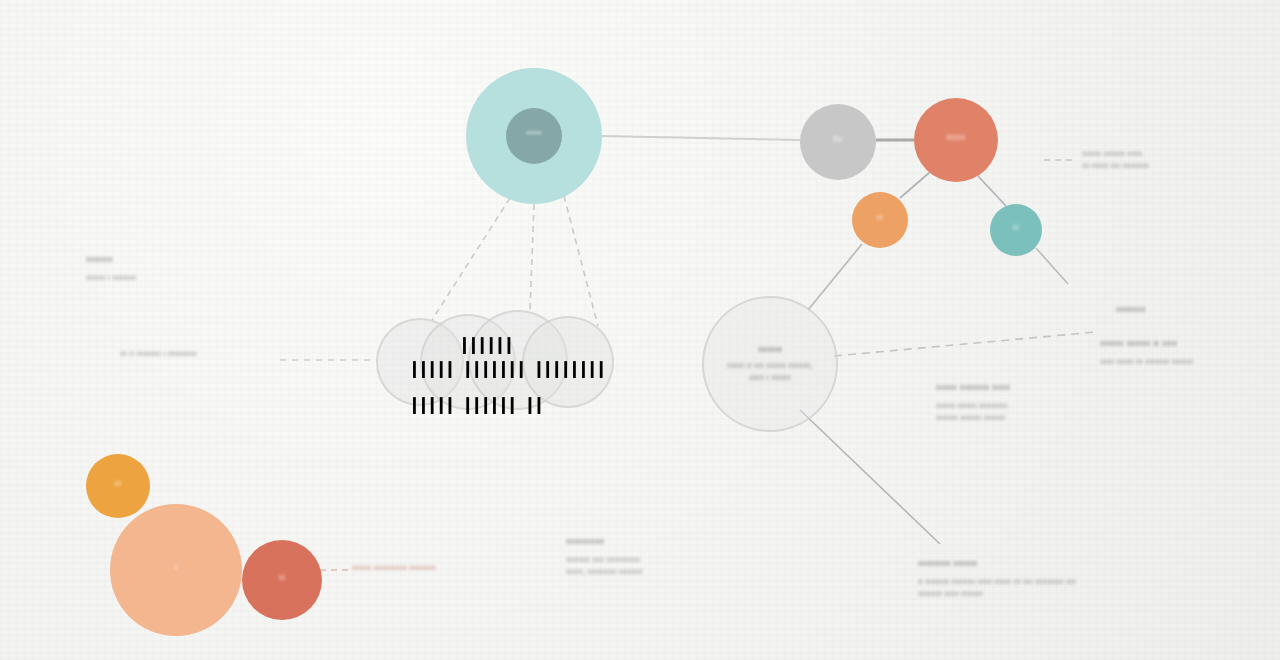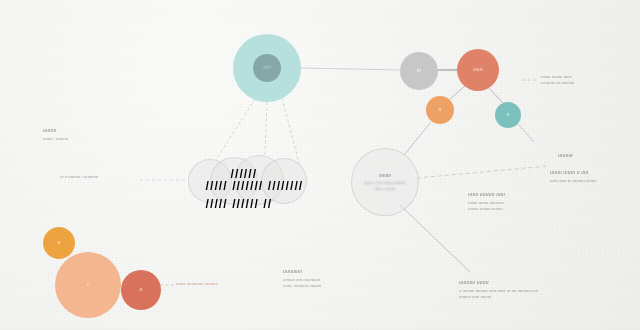--- a/index.html
+++ b/index.html
@@ -8,21 +8,20 @@
     width:640px;height:330px;overflow:hidden;
     font-family:"Liberation Sans",sans-serif;
     background:#f4f4f2;
   }
   #canvas{
     position:relative;width:640px;height:330px;
     background:
       repeating-linear-gradient(0deg,rgba(0,0,0,0.012) 0px,rgba(0,0,0,0.012) 1px,transparent 1px,transparent 3px),
       repeating-linear-gradient(90deg,rgba(0,0,0,0.010) 0px,rgba(0,0,0,0.010) 1px,transparent 1px,transparent 4px),
       radial-gradient(circle at 30% 20%,#fbfbfa 0%,#f2f2f0 70%,#eeeeec 100%);
-    font-style: italic;
   }
   .edges{position:absolute;left:0;top:0;width:640px;height:330px;}
   .node{
     position:absolute;border-radius:50%;
     display:flex;align-items:center;justify-content:center;
     text-align:center;color:#fff;
     box-sizing:border-box;
   }
   .node .nlabel{
     font-size:5px;letter-spacing:.2px;line-height:1.1;

